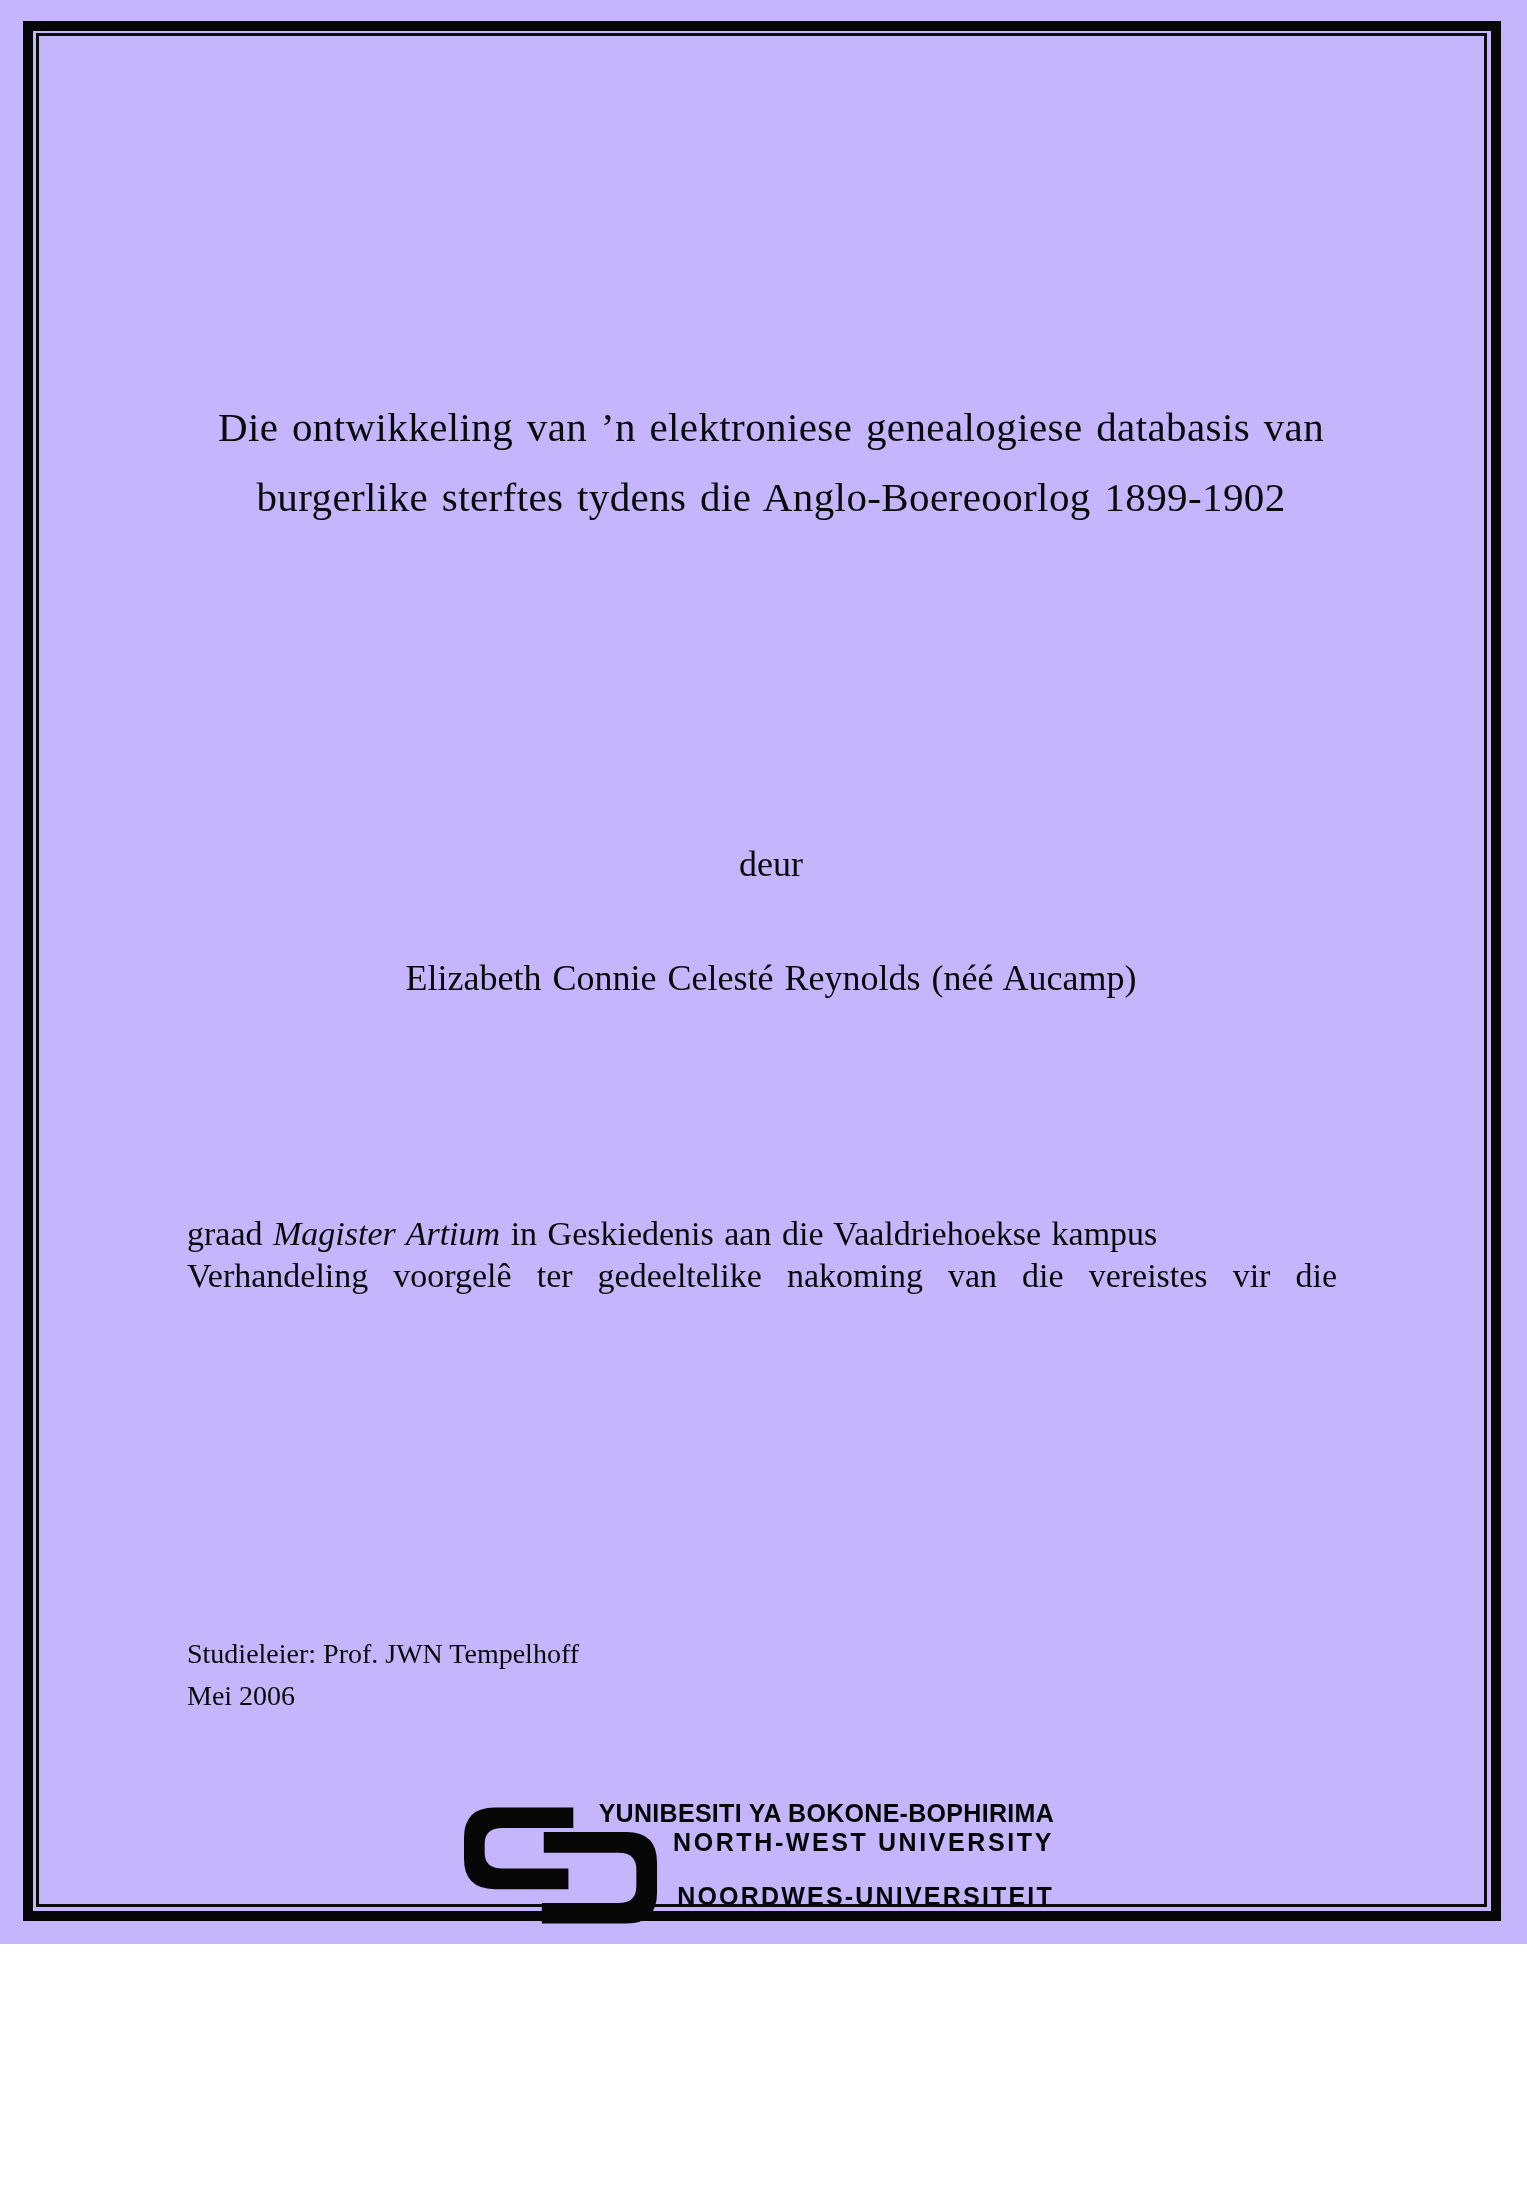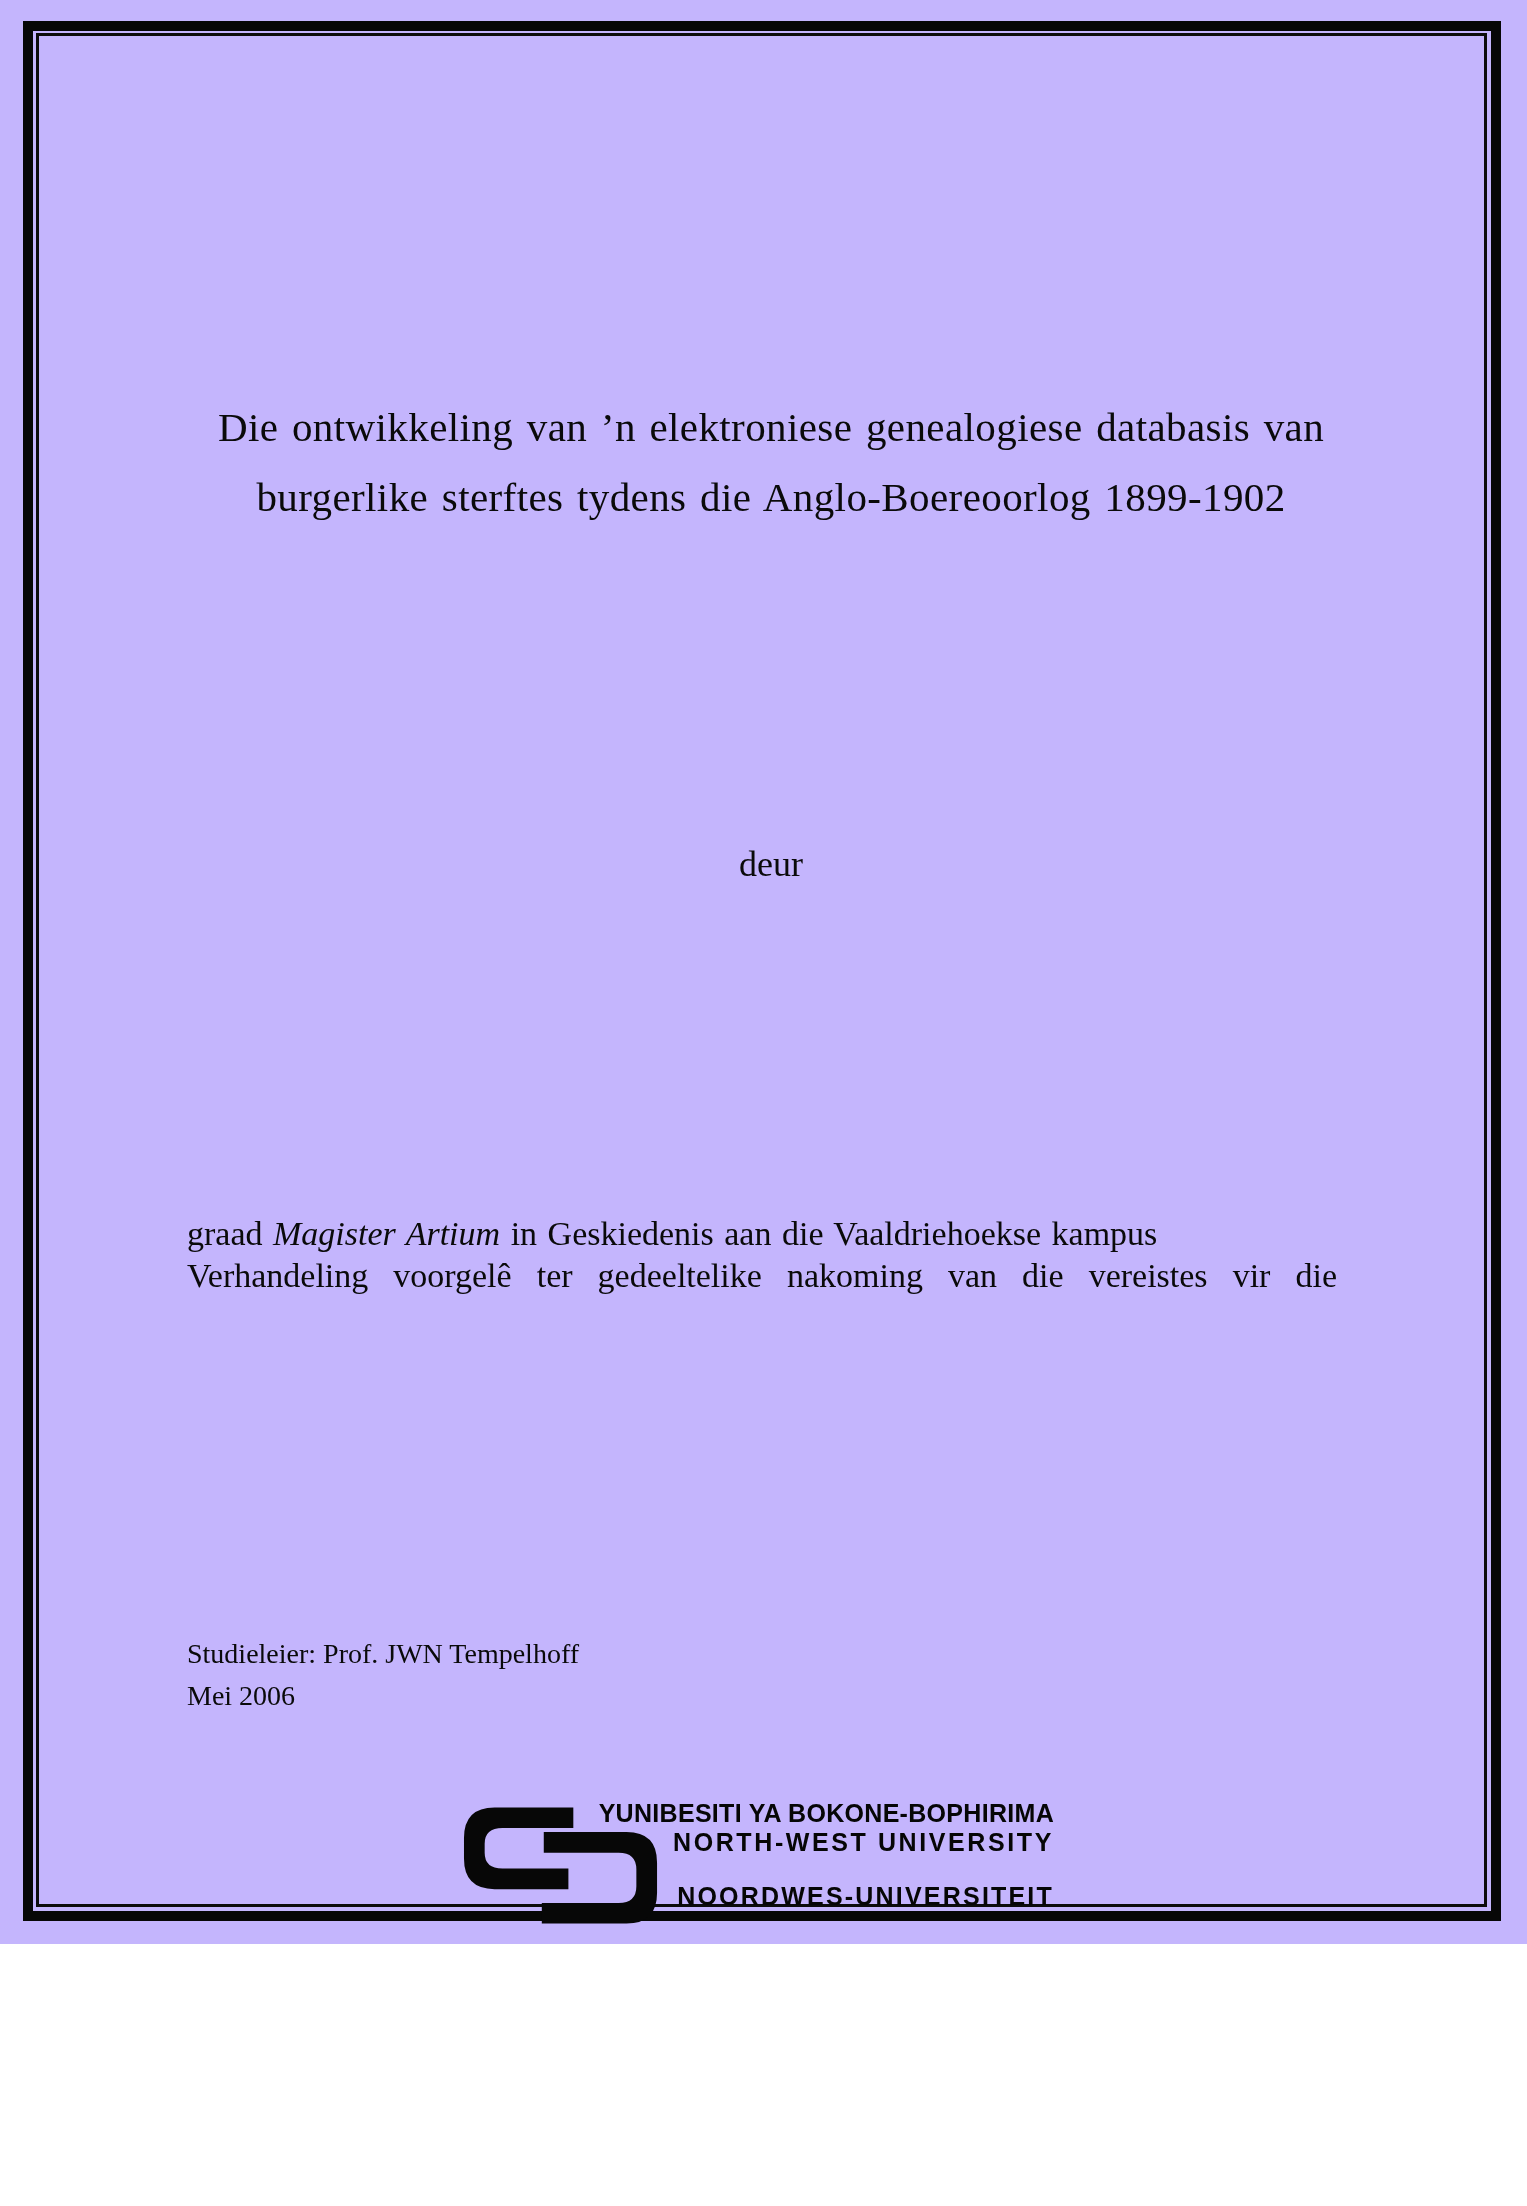--- a/index.html
+++ b/index.html
@@ -111,20 +111,21 @@
   <div class="border-outer"></div>
   <div class="border-inner"></div>
 
   <h1 class="title">
     <span class="tline">Die ontwikkeling van ’n elektroniese genealogiese databasis van</span>
     <span class="tline">burgerlike sterftes tydens die Anglo-Boereoorlog 1899-1902</span>
   </h1>
 
   <div class="byline">deur</div>
 
+  <div class="author">Elizabeth Connie Celesté Reynolds (néé Aucamp)</div>
 
   <div class="statement">
     <span class="line"><span>graad </span><em>Magister Artium</em><span> in Geskiedenis aan die Vaaldriehoekse kampus</span></span>
     <span class="line justify">Verhandeling voorgelê ter gedeeltelike nakoming van die vereistes vir die</span>
   </div>
 
   <div class="supervisor">
     <div>Studieleier: Prof. JWN Tempelhoff</div>
     <div>Mei 2006</div>
   </div>

